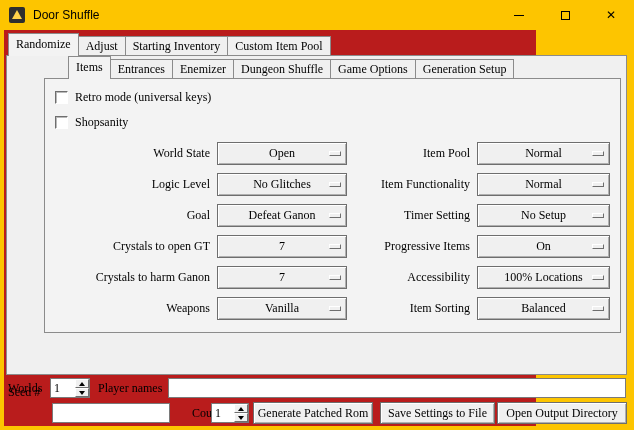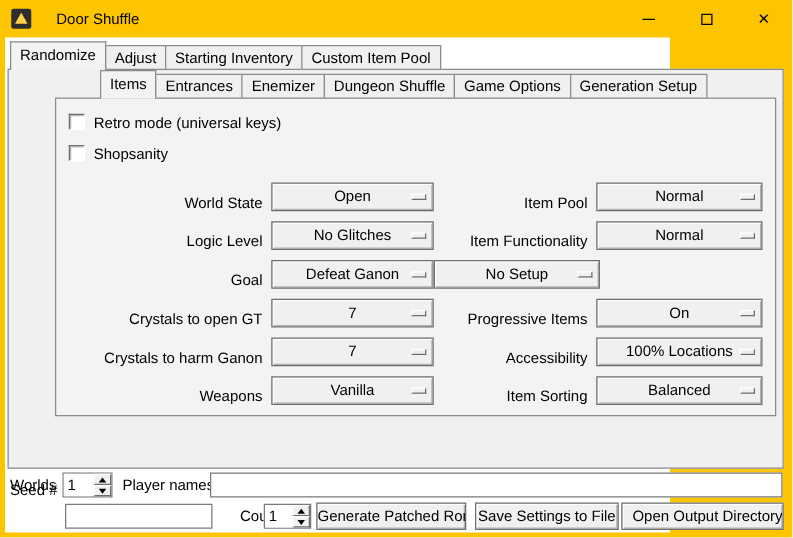--- a/index.html
+++ b/index.html
@@ -7,47 +7,47 @@
   .window {
     position: relative; width: 634px; height: 430px;
     background: #fdc500; overflow: hidden;
     font-family: "Liberation Sans", sans-serif; font-size: 12px; color: #000;
   }
   
   .titlebar { position: absolute; left: 0; top: 0; width: 100%; height: 30px; display: flex; align-items: center; }
   .app-icon { width: 16px; height: 16px; margin-left: 9px; background: #2e2e2e; border-radius: 2px; position: relative; flex: 0 0 auto; }
   .app-icon::after { content: ""; position: absolute; left: 3px; top: 3px; width: 0; height: 0;
     border-left: 5px solid transparent; border-right: 5px solid transparent; border-bottom: 9px solid #ffd24a; }
-  .title-text { margin-left: 20px; white-space: nowrap; }
+  .title-text { margin-left: 8px; white-space: nowrap; }
   .win-controls { position: absolute; right: 0; top: 0; height: 30px; display: flex; }
   .win-btn { width: 46px; height: 30px; display: flex; align-items: center; justify-content: center; cursor: default; }
   .glyph-min { width: 10px; height: 1px; background: #000; }
   .glyph-max { width: 9px; height: 9px; border: 1px solid #000; }
   .glyph-close { font-size: 12px; line-height: 1; }
   
-  .client { position: absolute; left: 4px; top: 30px; width: 532px; height: 396px; background: #ffffff; }
+  .client { position: absolute; left: 4px; top: 30px; width: 532px; height: 396px; background: #b91c1c; font-family: Liberation Serif, serif; }
   
   .tabs { position: absolute; display: flex; align-items: flex-end; height: 23px; z-index: 3; }
   .outer-tabs { left: 4px; top: 3px; }
-  .inner-tabs { left: 40px; top: 26px; padding-left: 36px; }
+  .inner-tabs { left: 28px; top: 26px; padding-left: 36px; }
   .tab { background: #f0f0f0; border: 1px solid #8b8b8b; height: 20px; line-height: 18px;
     padding: 0 7px; margin-right: -1px; white-space: nowrap; cursor: default; }
   .tab.selected { height: 23px; line-height: 20px; border-bottom: none; background: #f3f3f3; position: relative; z-index: 4; }
   .outer-pane { position: absolute; left: 2px; top: 25px; width: 621px; height: 320px;
     border: 1px solid #8b8b8b; background: #f0f0f0; z-index: 1; }
   .inner-pane { position: absolute; left: 40px; top: 48px; width: 577px; height: 255px;
     border: 1px solid #8b8b8b; background: #f3f3f3; z-index: 2; padding-top: 6px; }
   
   .checkrow { display: flex; align-items: center; height: 25px; padding-left: 10px; }
   .checkbox { width: 13px; height: 13px; background: #fff; border: 1px solid;
     border-color: #6e6e6e #ffffff #ffffff #6e6e6e; box-shadow: inset 1px 1px 0 #b9b9b9; }
   .check-label { margin-left: 7px; }
   
   .options { margin-top: 3px; }
-  .opt-row { display: flex; align-items: flex-end; height: 31px; }
+  .opt-row { display: flex; align-items: center; height: 31px; }
   .lbl { text-align: right; padding-right: 7px; white-space: nowrap; }
   .lbl.l { width: 172px; }
   .lbl.r { width: 130px; }
   .optbtn { position: relative; height: 23px; background: #f0f0f0; text-align: center; line-height: 21px;
     border: 1px solid #6e6e6e; box-shadow: inset 1px 1px 0 #ffffff, inset -1px -1px 0 #b0b0b0;
     cursor: default; white-space: nowrap; }
   .optbtn.l { width: 130px; }
   .optbtn.r { width: 133px; }
   .opt-indicator { position: absolute; right: 5px; top: 8px; width: 12px; height: 5px;
     background: #f0f0f0; border: 1px solid; border-color: #ffffff #6e6e6e #6e6e6e #ffffff; }
@@ -69,21 +69,21 @@
   .spin-btns { width: 14px; display: flex; flex-direction: column; }
   .spin-btn { flex: 1; background: #f0f0f0; border: 1px solid; border-color: #ffffff #6e6e6e #6e6e6e #ffffff;
     display: flex; align-items: center; justify-content: center; cursor: default; }
   .tri-up { width: 0; height: 0; border-left: 3px solid transparent; border-right: 3px solid transparent; border-bottom: 4px solid #000; }
   .tri-down { width: 0; height: 0; border-left: 3px solid transparent; border-right: 3px solid transparent; border-top: 4px solid #000; }
   .push-btn { position: absolute; height: 22px; line-height: 20px; text-align: center;
     background: #f0f0f0; border: 1px solid #6e6e6e; box-shadow: inset 1px 1px 0 #ffffff, inset -1px -1px 0 #b0b0b0;
     white-space: nowrap; overflow: hidden; cursor: default; }
   .btn-generate { left: 249px; top: 372px; width: 120px; }
   .btn-save { left: 376px; top: 372px; width: 115px; }
-  .btn-open { left: 493px; top: 372px; width: 130px; text-align: right; }
+  .btn-open { left: 493px; top: 372px; width: 130px; }
 </style>
 </head>
 <body>
 
 <div class="window">
 
   <div class="titlebar">
     <div class="app-icon"></div>
     <span class="title-text">Door Shuffle</span>
     <div class="win-controls">
@@ -156,20 +156,21 @@
             <span class="opt-indicator"></span>
           </div>
         </div>
 
         <div class="opt-row">
           <div class="lbl l">Goal</div>
           <div class="optbtn l">
             <span>Defeat Ganon</span>
             <span class="opt-indicator"></span>
           </div>
+          <div class="lbl r">Timer Setting</div>
           <div class="optbtn r">
             <span>No Setup</span>
             <span class="opt-indicator"></span>
           </div>
         </div>
 
         <div class="opt-row">
           <div class="lbl l">Crystals to open GT</div>
           <div class="optbtn l">
             <span>7</span>

